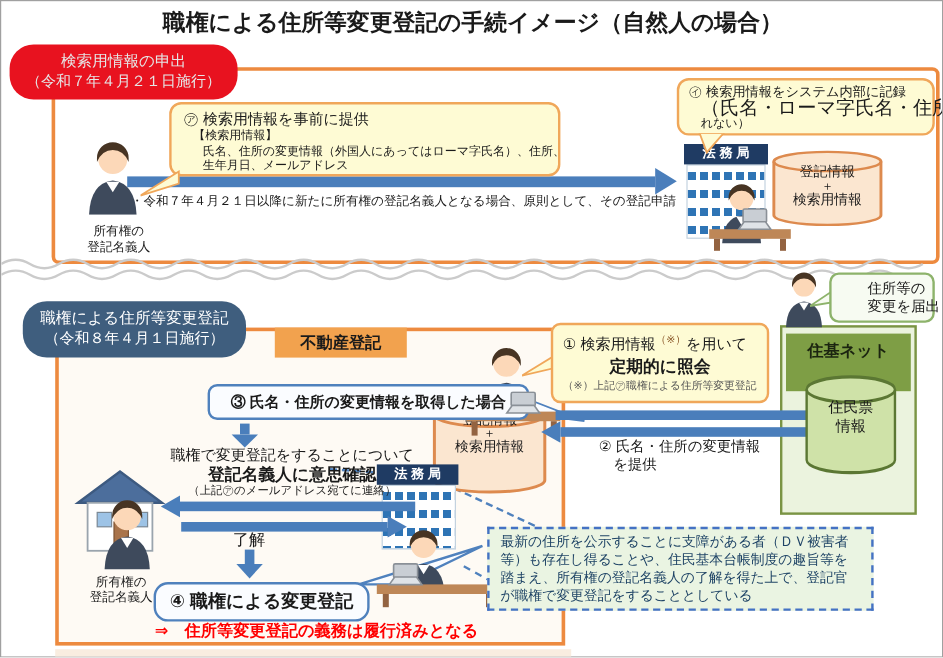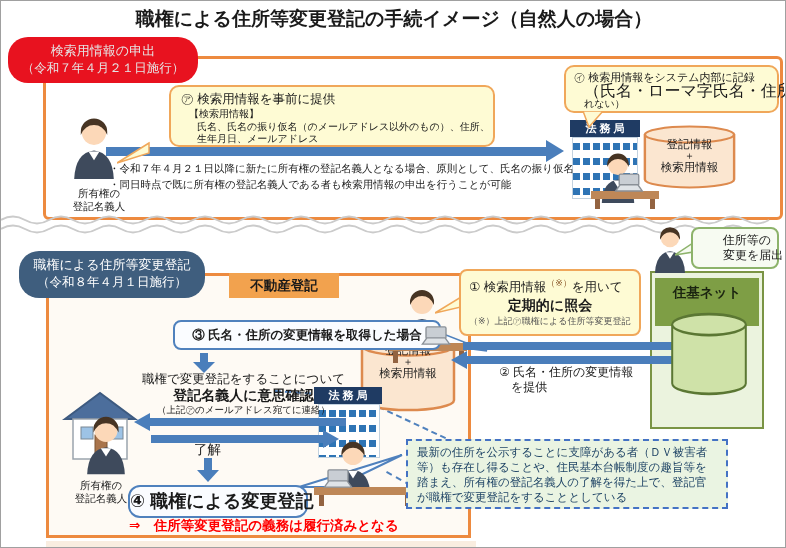--- a/index.html
+++ b/index.html
@@ -38,24 +38,24 @@
       <path d="M17 35 L22 43 L27 35 Z" fill="#fff"></path>
       <circle cx="22" cy="18" r="11" fill="#FCD8B8"></circle>
       <path d="M10 17 a12 12 0 0 1 24 0 l0 3 q-4 -9 -12 -9 q-8 0 -12 9 z" fill="#473423"></path>
     </svg>
   </div>
   <div class="a ctr" style="left:48px;top:186px;width:100px;font-size:10.5px;line-height:13px;z-index:2;">
     <div class="nw">所有権の</div>
     <div class="nw">登記名義人</div>
   </div>
 
-  <div class="a" style="left:140px;top:84px;width:326px;height:62px;background:#FEFBD4;border:2px solid #F0A75A;border-radius:10px;box-sizing:border-box;padding:4px 10px;z-index:3;margin-left:28px;">
+  <div class="a" style="left:140px;top:84px;width:326px;height:62px;background:#FEFBD4;border:2px solid #F0A75A;border-radius:10px;box-sizing:border-box;padding:4px 10px;z-index:3;">
     <div class="nw" style="font-size:12.5px;line-height:17px;">㋐ 検索用情報を事前に提供</div>
     <div class="nw" style="font-size:10px;line-height:12.5px;padding-left:8px;">【検索用情報】</div>
-    <div class="nw" style="font-size:10px;line-height:12.5px;padding-left:16px;">氏名、氏名の振り仮名（のメールアドレス以外のもの）、住所、</div>
+    <div class="nw" style="font-size:10px;line-height:12.5px;padding-left:16px;">氏名、住所の変更情報（外国人にあってはローマ字氏名）、住所、</div>
     <div class="nw" style="font-size:10px;line-height:12.5px;padding-left:16px;">生年月日、メールアドレス</div>
   </div>
   <svg class="a" style="left:116px;top:140px;z-index:3;" width="34" height="24">
     <polygon points="32,2 0,22 32,12" fill="#FEFBD4" stroke="#F0A75A" stroke-width="1.5"></polygon>
   </svg>
 
   <div class="a" style="left:563px;top:64px;width:215px;height:48px;background:#FEFBD4;border:2px solid #F0A75A;border-radius:10px;box-sizing:border-box;padding:3px 8px;z-index:3;">
     <div class="nw" style="font-size:11px;line-height:15px;">㋑ 検索用情報をシステム内部に記録</div>
     <div class="nw" style="font-size:16px;line-height:12.5px;padding-left:10px;">（氏名・ローマ字氏名・住所以外は公示さ</div>
     <div class="nw" style="font-size:10px;line-height:12.5px;padding-left:10px;">れない）</div>
@@ -63,22 +63,21 @@
   <svg class="a" style="left:580px;top:110px;z-index:3;" width="24" height="18">
     <polygon points="2,0 22,0 8,16" fill="#FEFBD4" stroke="#F0A75A" stroke-width="1.5"></polygon>
   </svg>
 
   <div class="a" style="left:105px;top:139px;width:458px;height:22px;z-index:2;">
     <div class="shaft" style="left:0;top:7px;width:440px;height:9px;"></div>
     <div class="a" style="left:440px;top:0;width:0;height:0;border-top:11px solid transparent;border-bottom:11px solid transparent;border-left:18px solid #4A7EBB;"></div>
   </div>
 
   <div class="a" style="left:108px;top:160px;width:460px;font-size:10.5px;line-height:15.5px;z-index:2;">
-    <div class="nw">・令和７年４月２１日以降に新たに所有権の登記名義人となる場合、原則として、氏名の振り仮名</div>
-    <div class="nw">・同日時点で既に所有権の登記名義人である者も検索用情報の申出を行うことが可能</div>
+    <div class="nw">・令和７年４月２１日以降に新たに所有権の登記名義人となる場合、原則として、その登記申請</div>
   </div>
 
   <div class="a win" style="left:571px;top:136px;width:64px;height:60px;z-index:1;"></div>
   <div class="a sign nw" style="left:569px;top:119px;width:70px;height:17px;line-height:17px;z-index:2;">法 務 局</div>
   <div class="a" style="left:596px;top:148px;width:42px;height:54px;z-index:2;">
     <svg viewBox="0 0 44 60" width="100%" height="100%">
       <path d="M4 60 Q5 36 22 34 Q39 36 40 60 Z" fill="#3E4A5C"></path>
       <path d="M17 35 L22 43 L27 35 Z" fill="#fff"></path>
       <circle cx="22" cy="18" r="11" fill="#FCD8B8"></circle>
       <path d="M10 17 a12 12 0 0 1 24 0 l0 3 q-4 -9 -12 -9 q-8 0 -12 9 z" fill="#473423"></path>
@@ -179,21 +178,21 @@
   <div class="a nw" style="left:193px;top:440px;font-size:13.5px;z-index:2;">了解</div>
 
   <div class="a" style="left:196px;top:457px;width:22px;height:24px;z-index:2;">
     <div class="shaft" style="left:7px;top:0;width:8px;height:12px;"></div>
     <div class="a" style="left:0;top:12px;width:0;height:0;border-left:11px solid transparent;border-right:11px solid transparent;border-top:12px solid #4A7EBB;"></div>
   </div>
 
   <svg class="a" style="left:295px;top:452px;z-index:2;" width="110" height="38">
     <polygon points="3,34 106,2 40,34" fill="#FAFCFF" stroke="#4F81BD" stroke-width="2"></polygon>
   </svg>
-  <div class="a ctr nw" style="left:127px;top:484px;width:180px;height:33px;line-height:29px;background:#FAFCFF;border:2px solid #4F81BD;border-radius:12px;box-sizing:border-box;font-size:18px;font-weight:bold;z-index:3;">④ 職権による変更登記</div>
+  <div class="a ctr nw" style="left:127px;top:484px;width:180px;height:33px;line-height:29px;background:#FAFCFF;border:2px solid #4F81BD;border-radius:12px;box-sizing:border-box;font-size:15px;font-weight:bold;z-index:3;">④ 職権による変更登記</div>
 
   <div class="a nw" style="left:128px;top:516px;font-size:13.5px;font-weight:bold;color:#FF0000;z-index:3;">⇒　住所等変更登記の義務は履行済みとなる</div>
 
   <div class="a win" style="left:317px;top:403px;width:60px;height:52px;z-index:1;"></div>
   <div class="a sign nw" style="left:313px;top:386px;width:68px;height:17px;line-height:17px;z-index:2;">法 務 局</div>
   <div class="a" style="left:330px;top:436px;width:44px;height:58px;z-index:2;">
     <svg viewBox="0 0 44 60" width="100%" height="100%">
       <path d="M4 60 Q5 36 22 34 Q39 36 40 60 Z" fill="#3E4A5C"></path>
       <path d="M17 35 L22 43 L27 35 Z" fill="#fff"></path>
       <circle cx="22" cy="18" r="11" fill="#FCD8B8"></circle>
@@ -255,20 +254,24 @@
   <div class="dash" style="left:378px;top:405px;width:74px;transform:rotate(25deg);"></div>
   <div class="dash" style="left:386px;top:470px;width:60px;transform:rotate(29deg);"></div>
   <div class="a" style="left:405px;top:438px;width:322px;height:70px;background:#EAF4E2;border:2px dashed #4472C4;box-sizing:border-box;padding:4px 9px;font-size:11.5px;line-height:15px;color:#1F4466;z-index:3;">最新の住所を公示することに支障がある者（ＤＶ被害者等）も存在し得ることや、住民基本台帳制度の趣旨等を踏まえ、所有権の登記名義人の了解を得た上で、登記官が職権で変更登記をすることとしている</div>
 
   <div class="a" style="left:649px;top:270px;width:114px;height:158px;background:#EBF3DE;border:2px solid #7A9444;box-sizing:border-box;z-index:1;"></div>
   <div class="a ctr nw" style="left:654px;top:277px;width:104px;height:48px;line-height:30px;background:#7E9E45;font-size:13.5px;font-weight:bold;color:#1B2410;z-index:2;">住基ネット</div>
   <svg class="a" style="left:668px;top:311px;z-index:2;" width="80" height="84" viewBox="0 0 100 80" preserveAspectRatio="none">
     <path d="M4 12 v56 a46 10 0 0 0 92 0 v-56" fill="#CFE2A8" stroke="#5B7733" stroke-width="2.5"></path>
     <ellipse cx="50" cy="12" rx="46" ry="10" fill="#CFE2A8" stroke="#5B7733" stroke-width="2.5"></ellipse>
   </svg>
+  <div class="a ctr" style="left:668px;top:330px;width:80px;z-index:2;">
+    <div class="nw" style="font-size:12.5px;line-height:16px;">住民票</div>
+    <div class="nw" style="font-size:12.5px;line-height:16px;">情報</div>
+  </div>
 
   <div class="a" style="left:650px;top:222px;width:38px;height:50px;z-index:3;">
     <svg viewBox="0 0 44 60" width="100%" height="100%">
       <path d="M4 60 Q5 36 22 34 Q39 36 40 60 Z" fill="#3E4A5C"></path>
       <path d="M17 35 L22 43 L27 35 Z" fill="#fff"></path>
       <circle cx="22" cy="18" r="11" fill="#FCD8B8"></circle>
       <path d="M10 17 a12 12 0 0 1 24 0 l0 3 q-4 -9 -12 -9 q-8 0 -12 9 z" fill="#473423"></path>
     </svg>
   </div>
   <svg class="a" style="left:674px;top:242px;z-index:3;" width="20" height="16">

